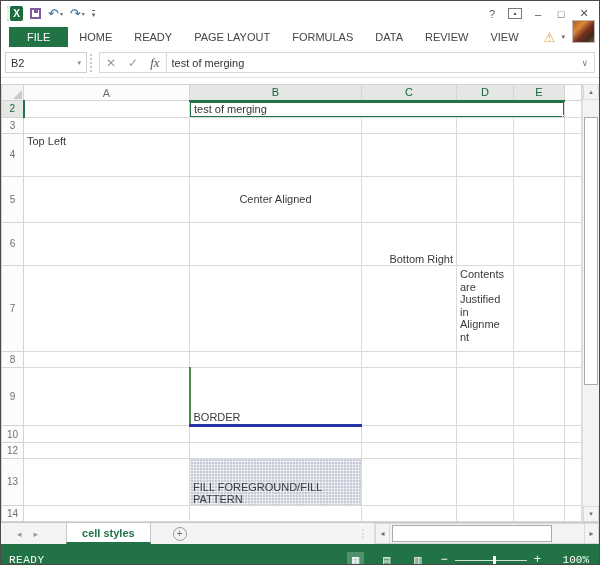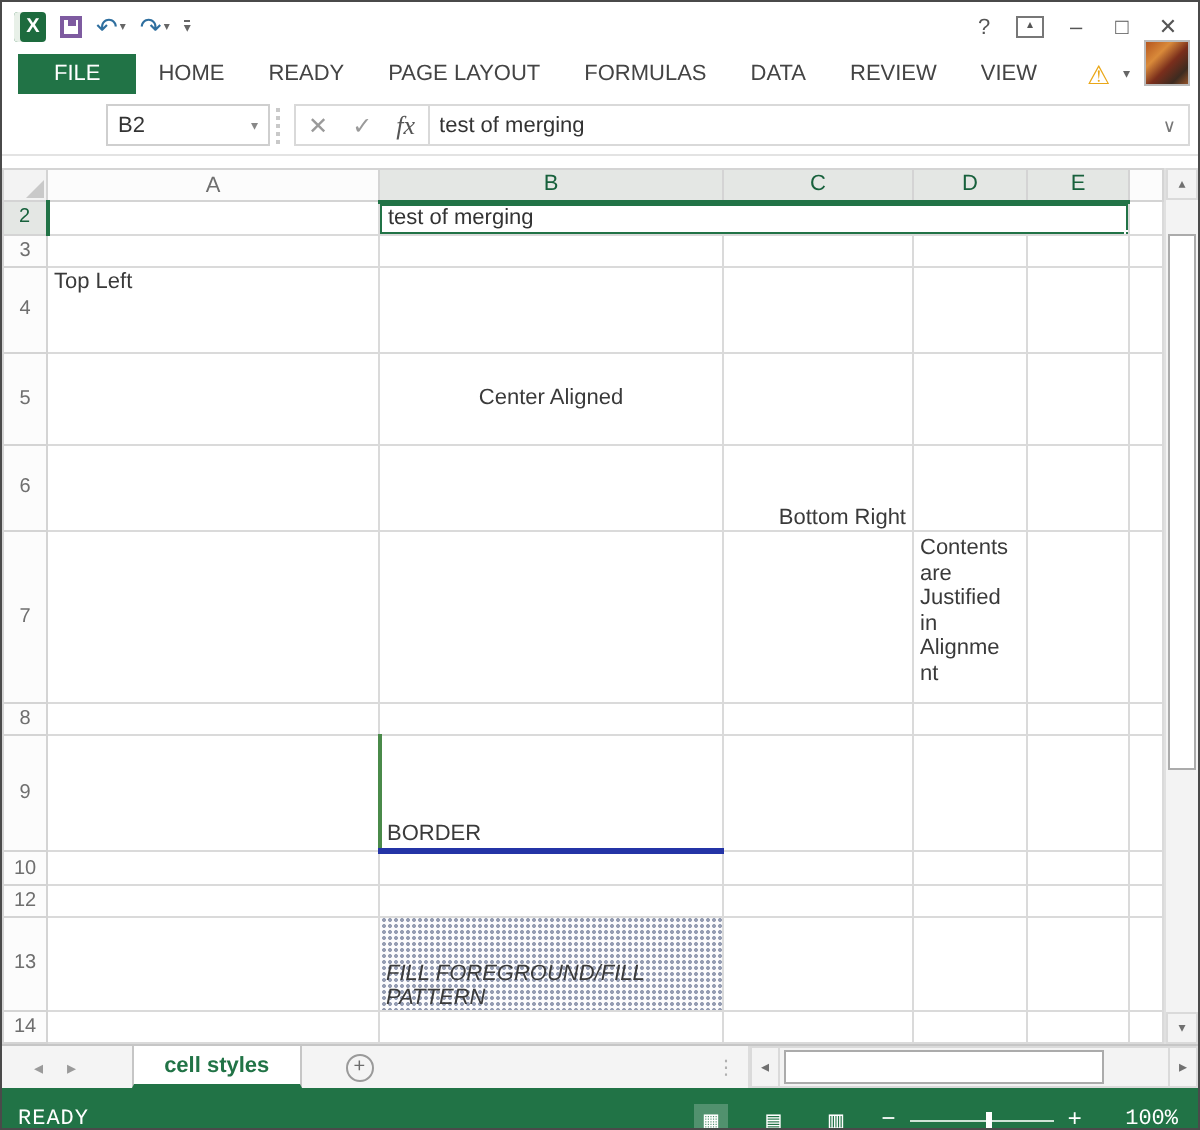--- a/index.html
+++ b/index.html
@@ -26,21 +26,21 @@
   .ribbonrow { height:22px; display:flex; align-items:center; background:#fff; position:relative; }
   .rtab { font-size:11px; color:#444; padding:4px 11px; cursor:default; white-space:nowrap; }
   .rtab.active { background:#217346; color:#fff; margin-left:8px; padding:4px 18px; }
   .warn-glyph { color:#eaa718; font-size:13px; margin-left:14px; }
   .profile-caret { position:absolute; right:34px; font-size:7px; color:#666; }
   .avatar { position:absolute; right:4px; top:-6px; width:23px; height:23px; border:1px solid #bbb;
     background:linear-gradient(135deg,#b5561f 0%,#d98a3a 30%,#7a2e1c 55%,#3d2b20 80%,#92522a 100%); }
 
   
   .formularow { height:30px; display:flex; align-items:center; padding:4px 4px 4px 4px; border-bottom:1px solid #e3e3e3; }
-  .namebox { width:82px; height:21px; border:1px solid #cfcfcf; display:flex; align-items:center; font-size:11px; color:#333; padding:0 5px;margin-left:48px; }
+  .namebox { width:82px; height:21px; border:1px solid #cfcfcf; display:flex; align-items:center; font-size:11px; color:#333; padding:0 5px; }
   .namebox .nb-caret { margin-left:auto; font-size:7px; color:#888; }
   .fb-sep { width:6px; height:18px; margin:0 3px; border-left:2px dotted #c9c9c9; }
   .fb-btns { height:21px; border:1px solid #d9d9d9; display:flex; align-items:center; padding:0 6px; gap:12px; }
   .fb-btns .fbtn { color:#9a9a9a; font-size:12px; }
   .fx { font-style:italic; font-family:"Liberation Serif", serif; color:#555; font-size:13px; }
   .fb-input-wrap { flex:1; height:21px; border:1px solid #d9d9d9; border-left:none; display:flex; align-items:center; }
   .fb-input { flex:1; border:none; outline:none; font-size:11px; color:#333; padding:0 5px; font-family:"Liberation Sans",sans-serif; background:transparent; }
   .fb-chevron { font-size:9px; color:#777; padding:0 6px; }
 
   
@@ -62,21 +62,21 @@
     display:flex; align-items:center; padding-left:3px; font-size:11px; color:#333; background:#fff; z-index:2; }
   .fill-handle { position:absolute; right:-3px; bottom:-3px; width:5px; height:5px; background:#217346; border:1px solid #fff; z-index:3; }
   td.va-top { vertical-align:top; padding-top:1px; }
   td.ta-center { text-align:center; vertical-align:middle; }
   td.ta-right { text-align:right; }
   td.justified { vertical-align:top; padding-top:2px; line-height:12.6px; }
   td.justified span { display:block; text-align:justify; }
   td.border-cell { border-top:1px dashed #d08784; border-left:2px solid #4a8a4a;
     border-right:1px dotted #777; border-bottom:3px solid #2434a6; padding-bottom:1px; }
   td.fill-bg { background-color:#e6e6d0; background-image:radial-gradient(#77775e 0.9px, transparent 1.1px); background-size:3px 3px; color:#3b3b3b; }
-  td.fill-fg { background-color:#fbfbfd; background-image:radial-gradient(#959db3 0.9px, transparent 1.1px); background-size:3px 3px; color:#3b3b3b;font-style:italic; }
+  td.fill-fg { background-color:#fbfbfd; background-image:radial-gradient(#959db3 0.9px, transparent 1.1px); background-size:3px 3px; color:#3b3b3b; }
 
   
   .vscroll { width:18px; height:438px; background:#f3f3f3; border-left:1px solid #e0e0e0; display:flex; flex-direction:column; align-items:stretch; }
   .vs-btn { height:16px; background:#f3f3f3; border:1px solid #dadada; color:#707070; font-size:7px; display:flex; align-items:center; justify-content:center; }
   .vs-track { flex:1; position:relative; }
   .vs-thumb { position:absolute; top:17px; left:1px; right:1px; height:268px; background:#fff; border:1px solid #ababab; }
 
   
   .tabsbar { height:22px; background:#f4f4f4; border-top:1px solid #c6c6c6; display:flex; align-items:stretch; position:relative; }
   .tab-nav { display:flex; align-items:center; gap:12px; padding:0 12px 0 16px; color:#9a9a9a; font-size:9px; }

